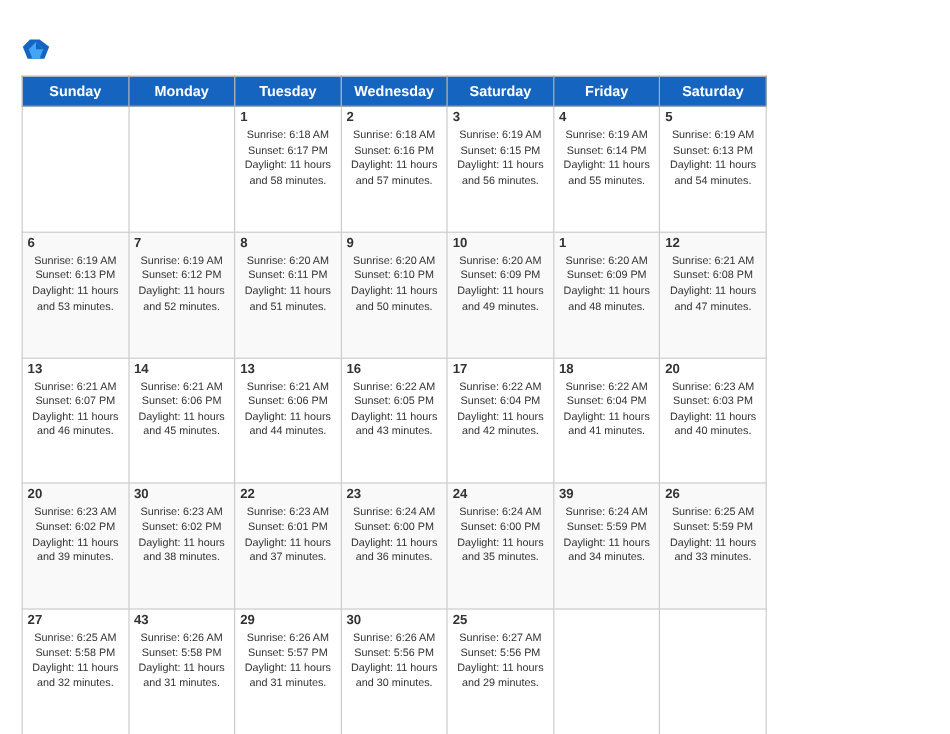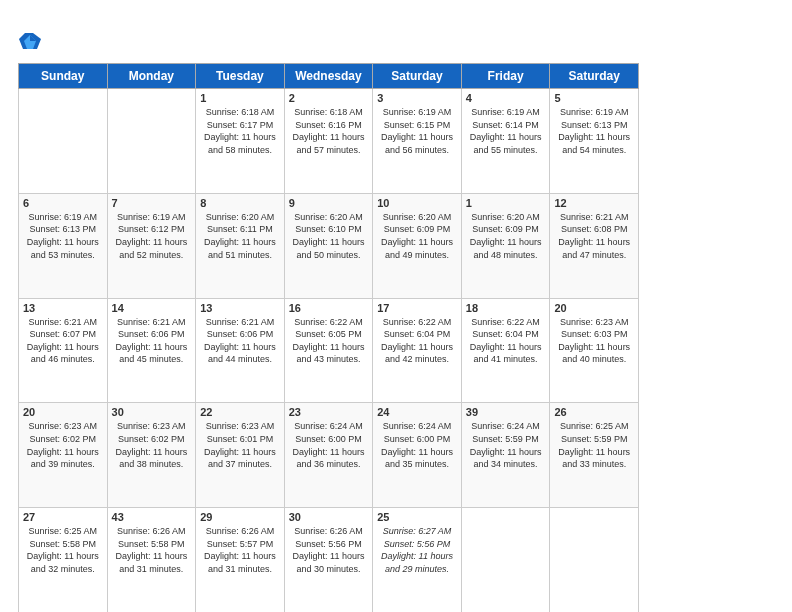--- a/index.html
+++ b/index.html
@@ -322,21 +322,21 @@
 Daylight: 11 hours and 31 minutes.</div>
           </td>
           <td>
             <span class="day-number">30</span>
             <div class="day-info" style="white-space: pre-wrap;">Sunrise: 6:26 AM
 Sunset: 5:56 PM
 Daylight: 11 hours and 30 minutes.</div>
           </td>
           <td>
             <span class="day-number">25</span>
-            <div class="day-info" style="white-space: pre-wrap; font-style: italic;">Sunrise: 6:27 AM
+            <div class="day-info" style="white-space: pre-wrap;">Sunrise: 6:27 AM
 Sunset: 5:56 PM
 Daylight: 11 hours and 29 minutes.</div>
           </td>
           <td class="empty-cell"></td>
           <td class="empty-cell"></td>
         </tr>
       </tbody>
   </table>
 </div>
 

